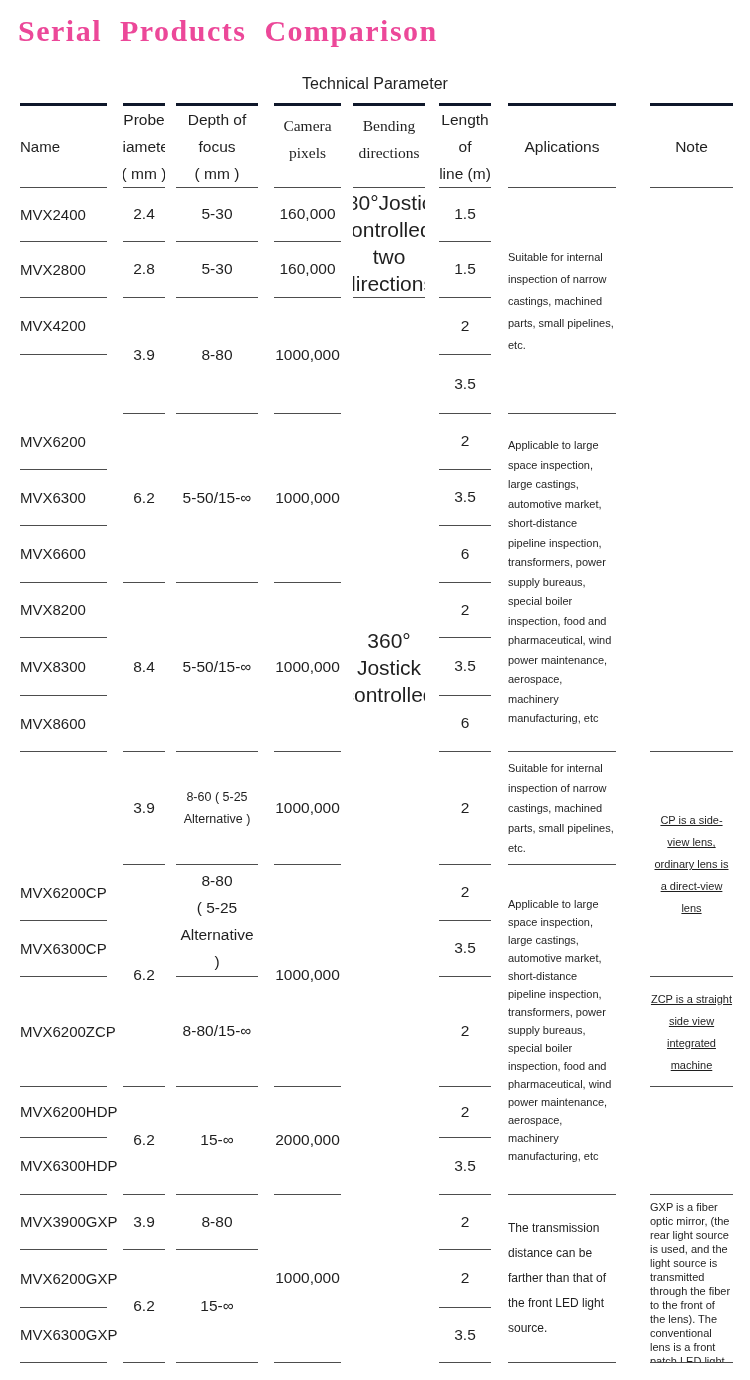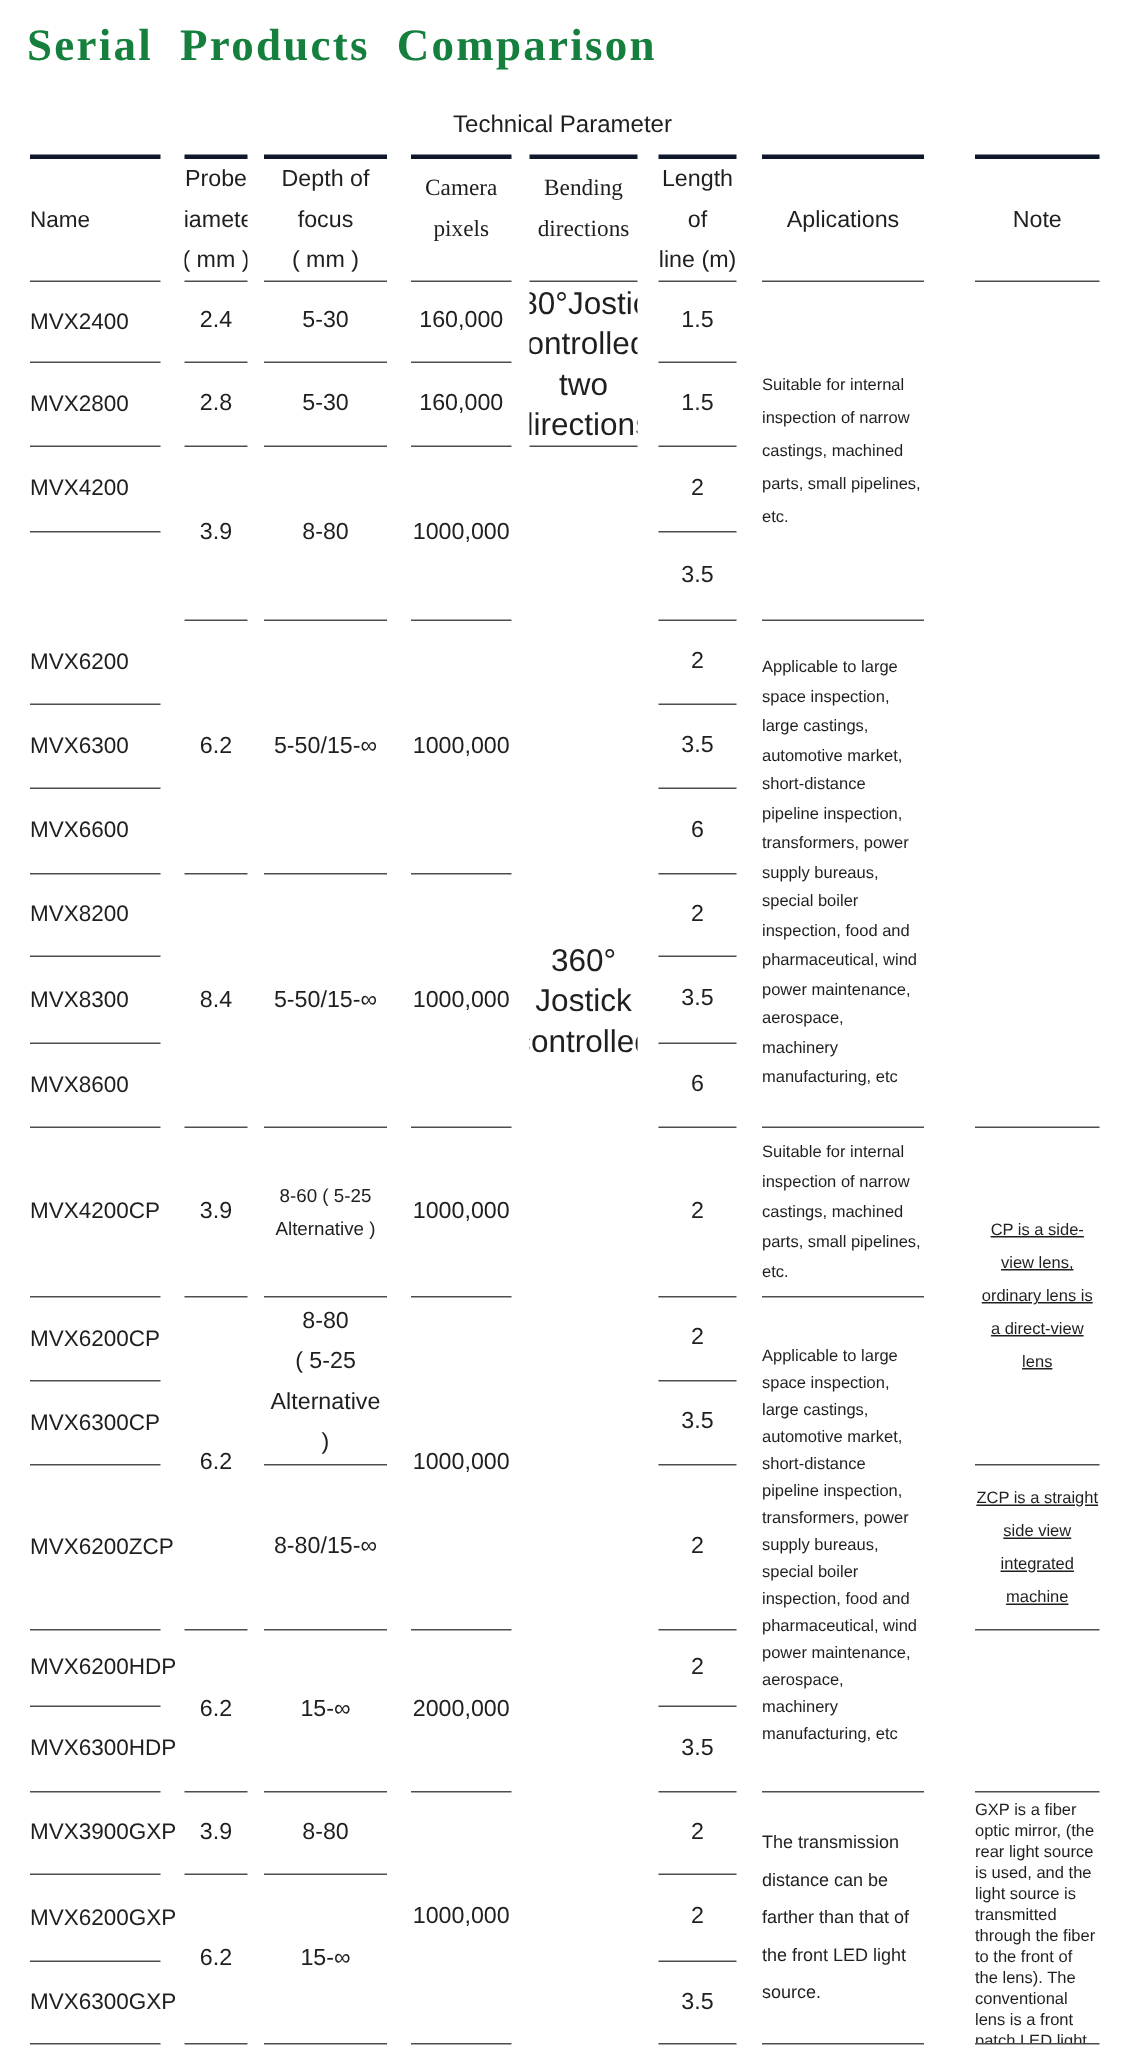--- a/index.html
+++ b/index.html
@@ -1,18 +1,18 @@
 <!DOCTYPE html>
 <html><head>
 <meta charset="utf-8">
 <style>
   html,body{margin:0;padding:0;background:#fff;}
   body{width:750px;height:1380px;position:relative;font-family:"Liberation Sans",sans-serif;color:#262626;overflow:hidden;}
   .sheet{position:absolute;left:0;top:0;width:750px;height:1380px;background:#fff;}
-  .page-title{position:absolute;left:18px;top:12px;margin:0;font-family:"Liberation Serif",serif;font-weight:700;font-size:30px;line-height:38px;letter-spacing:1.5px;word-spacing:9px;color:#15803d;}
+  .page-title{position:absolute;left:18px;top:12px;margin:0;font-family:"Liberation Serif",serif;font-weight:700;font-size:30px;line-height:38px;letter-spacing:1.5px;word-spacing:9px;color:#ec4899;}
   .table-title{position:absolute;left:0;top:75px;width:750px;text-align:center;font-size:16px;color:#1f1f1f;}
   .grid{position:absolute;left:20px;top:103px;display:grid;
     grid-template-columns:87px 16px 42px 11px 82px 16px 67px 12px 72px 14px 52px 17px 108px 34px 83px;
     grid-template-rows:85px 54px 56px 57px 59px 56px 56px 57px 55px 58px 56px 113px 56px 56px 110px 51px 57px 55px 58px 55px;}
   .c{display:flex;align-items:center;justify-content:center;text-align:center;font-size:15.5px;line-height:1.3;white-space:pre-line;box-sizing:border-box;overflow:hidden;color:#1f1f1f;}
   .bb{border-bottom:1px solid #4d4d4d;}
   .bt{border-top:3px solid #0f172a;}
   .nm{justify-content:flex-start;text-align:left;white-space:nowrap;overflow:visible;font-size:15px;}
   .hdr{line-height:27px;}
   .h2t{align-items:flex-start;padding-top:6px;font-family:Liberation Serif, serif;}
@@ -56,21 +56,20 @@
 
     <div class="c nm bb" style="grid-area:2/1">MVX2400</div>
     <div class="c nm bb" style="grid-area:3/1">MVX2800</div>
     <div class="c nm bb" style="grid-area:4/1">MVX4200</div>
     <div class="c nm bb" style="grid-area:6/1">MVX6200</div>
     <div class="c nm bb" style="grid-area:7/1">MVX6300</div>
     <div class="c nm bb" style="grid-area:8/1">MVX6600</div>
     <div class="c nm bb" style="grid-area:9/1">MVX8200</div>
     <div class="c nm bb" style="grid-area:10/1">MVX8300</div>
     <div class="c nm bb" style="grid-area:11/1">MVX8600</div>
-    <div class="c nm bb" style="grid-area:12/1">MVX4200CP</div>
     <div class="c nm bb" style="grid-area:13/1">MVX6200CP</div>
     <div class="c nm bb" style="grid-area:14/1">MVX6300CP</div>
     <div class="c nm bb" style="grid-area:15/1">MVX6200ZCP</div>
     <div class="c nm bb" style="grid-area:16/1">MVX6200HDP</div>
     <div class="c nm bb" style="grid-area:17/1">MVX6300HDP</div>
     <div class="c nm bb" style="grid-area:18/1">MVX3900GXP</div>
     <div class="c nm bb" style="grid-area:19/1">MVX6200GXP</div>
     <div class="c nm bb" style="grid-area:20/1">MVX6300GXP</div>
 
     <div class="c bb" style="grid-area:2/3">2.4</div>

